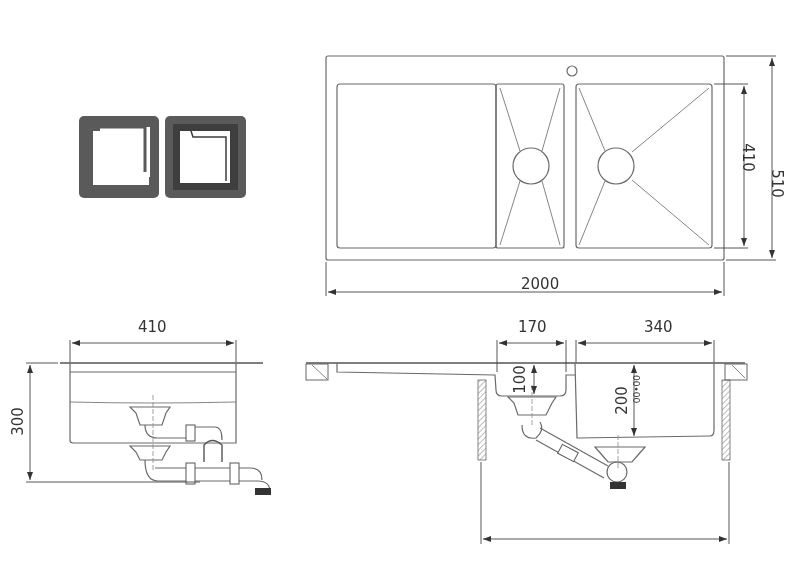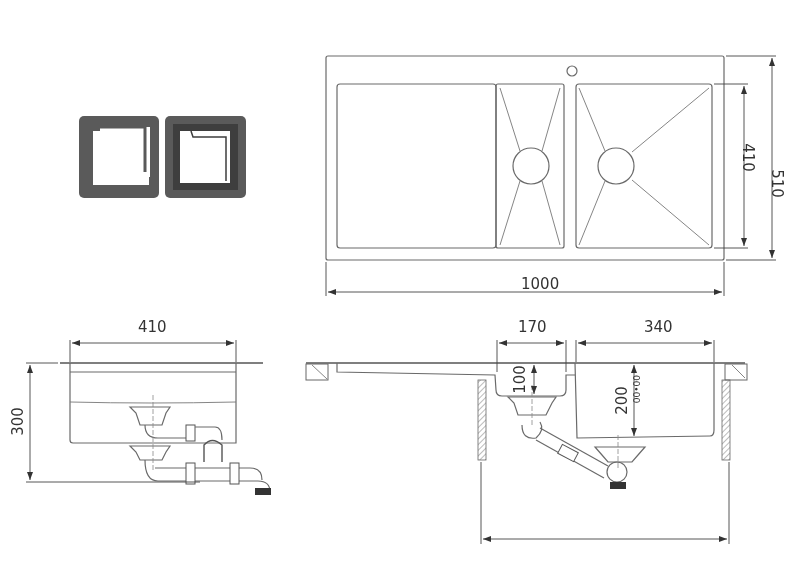--- a/index.html
+++ b/index.html
@@ -127,21 +127,21 @@
     <line x1="714" y1="340" x2="714" y2="362" class="dim"></line>
     <line x1="578" y1="343" x2="712" y2="343" class="dim" marker-start="url(#arr)" marker-end="url(#arr)"></line>
     <line x1="534" y1="365" x2="534" y2="394" class="dim" marker-start="url(#arr)" marker-end="url(#arr)"></line>
     <line x1="634" y1="365" x2="634" y2="436" class="dim" marker-start="url(#arr)" marker-end="url(#arr)"></line>
     <line x1="481" y1="462" x2="481" y2="544" class="dim"></line>
     <line x1="729" y1="462" x2="729" y2="544" class="dim"></line>
     <line x1="483" y1="539" x2="727" y2="539" class="dim" marker-start="url(#arr)" marker-end="url(#arr)"></line>
   </g>
 </svg>
 
-<div class="lbl" style="left:521px;top:277px;">1000</div>
+<div class="lbl" style="left:521px;top:277px;">2000</div>
 <div class="lbl" style="left:733px;top:150px;transform:rotate(90deg);">410</div>
 <div class="lbl" style="left:762px;top:176px;transform:rotate(90deg);">510</div>
 
 <div class="lbl" style="left:138px;top:320px;">410</div>
 <div class="lbl" style="left:4px;top:414px;transform:rotate(-90deg);">300</div>
 
 <div class="lbl" style="left:518px;top:320px;">170</div>
 <div class="lbl" style="left:644px;top:320px;">340</div>
 <div class="lbl" style="left:506px;top:372px;transform:rotate(-90deg);">100</div>
 <div class="lbl" style="left:608px;top:393px;transform:rotate(-90deg);">200</div>

